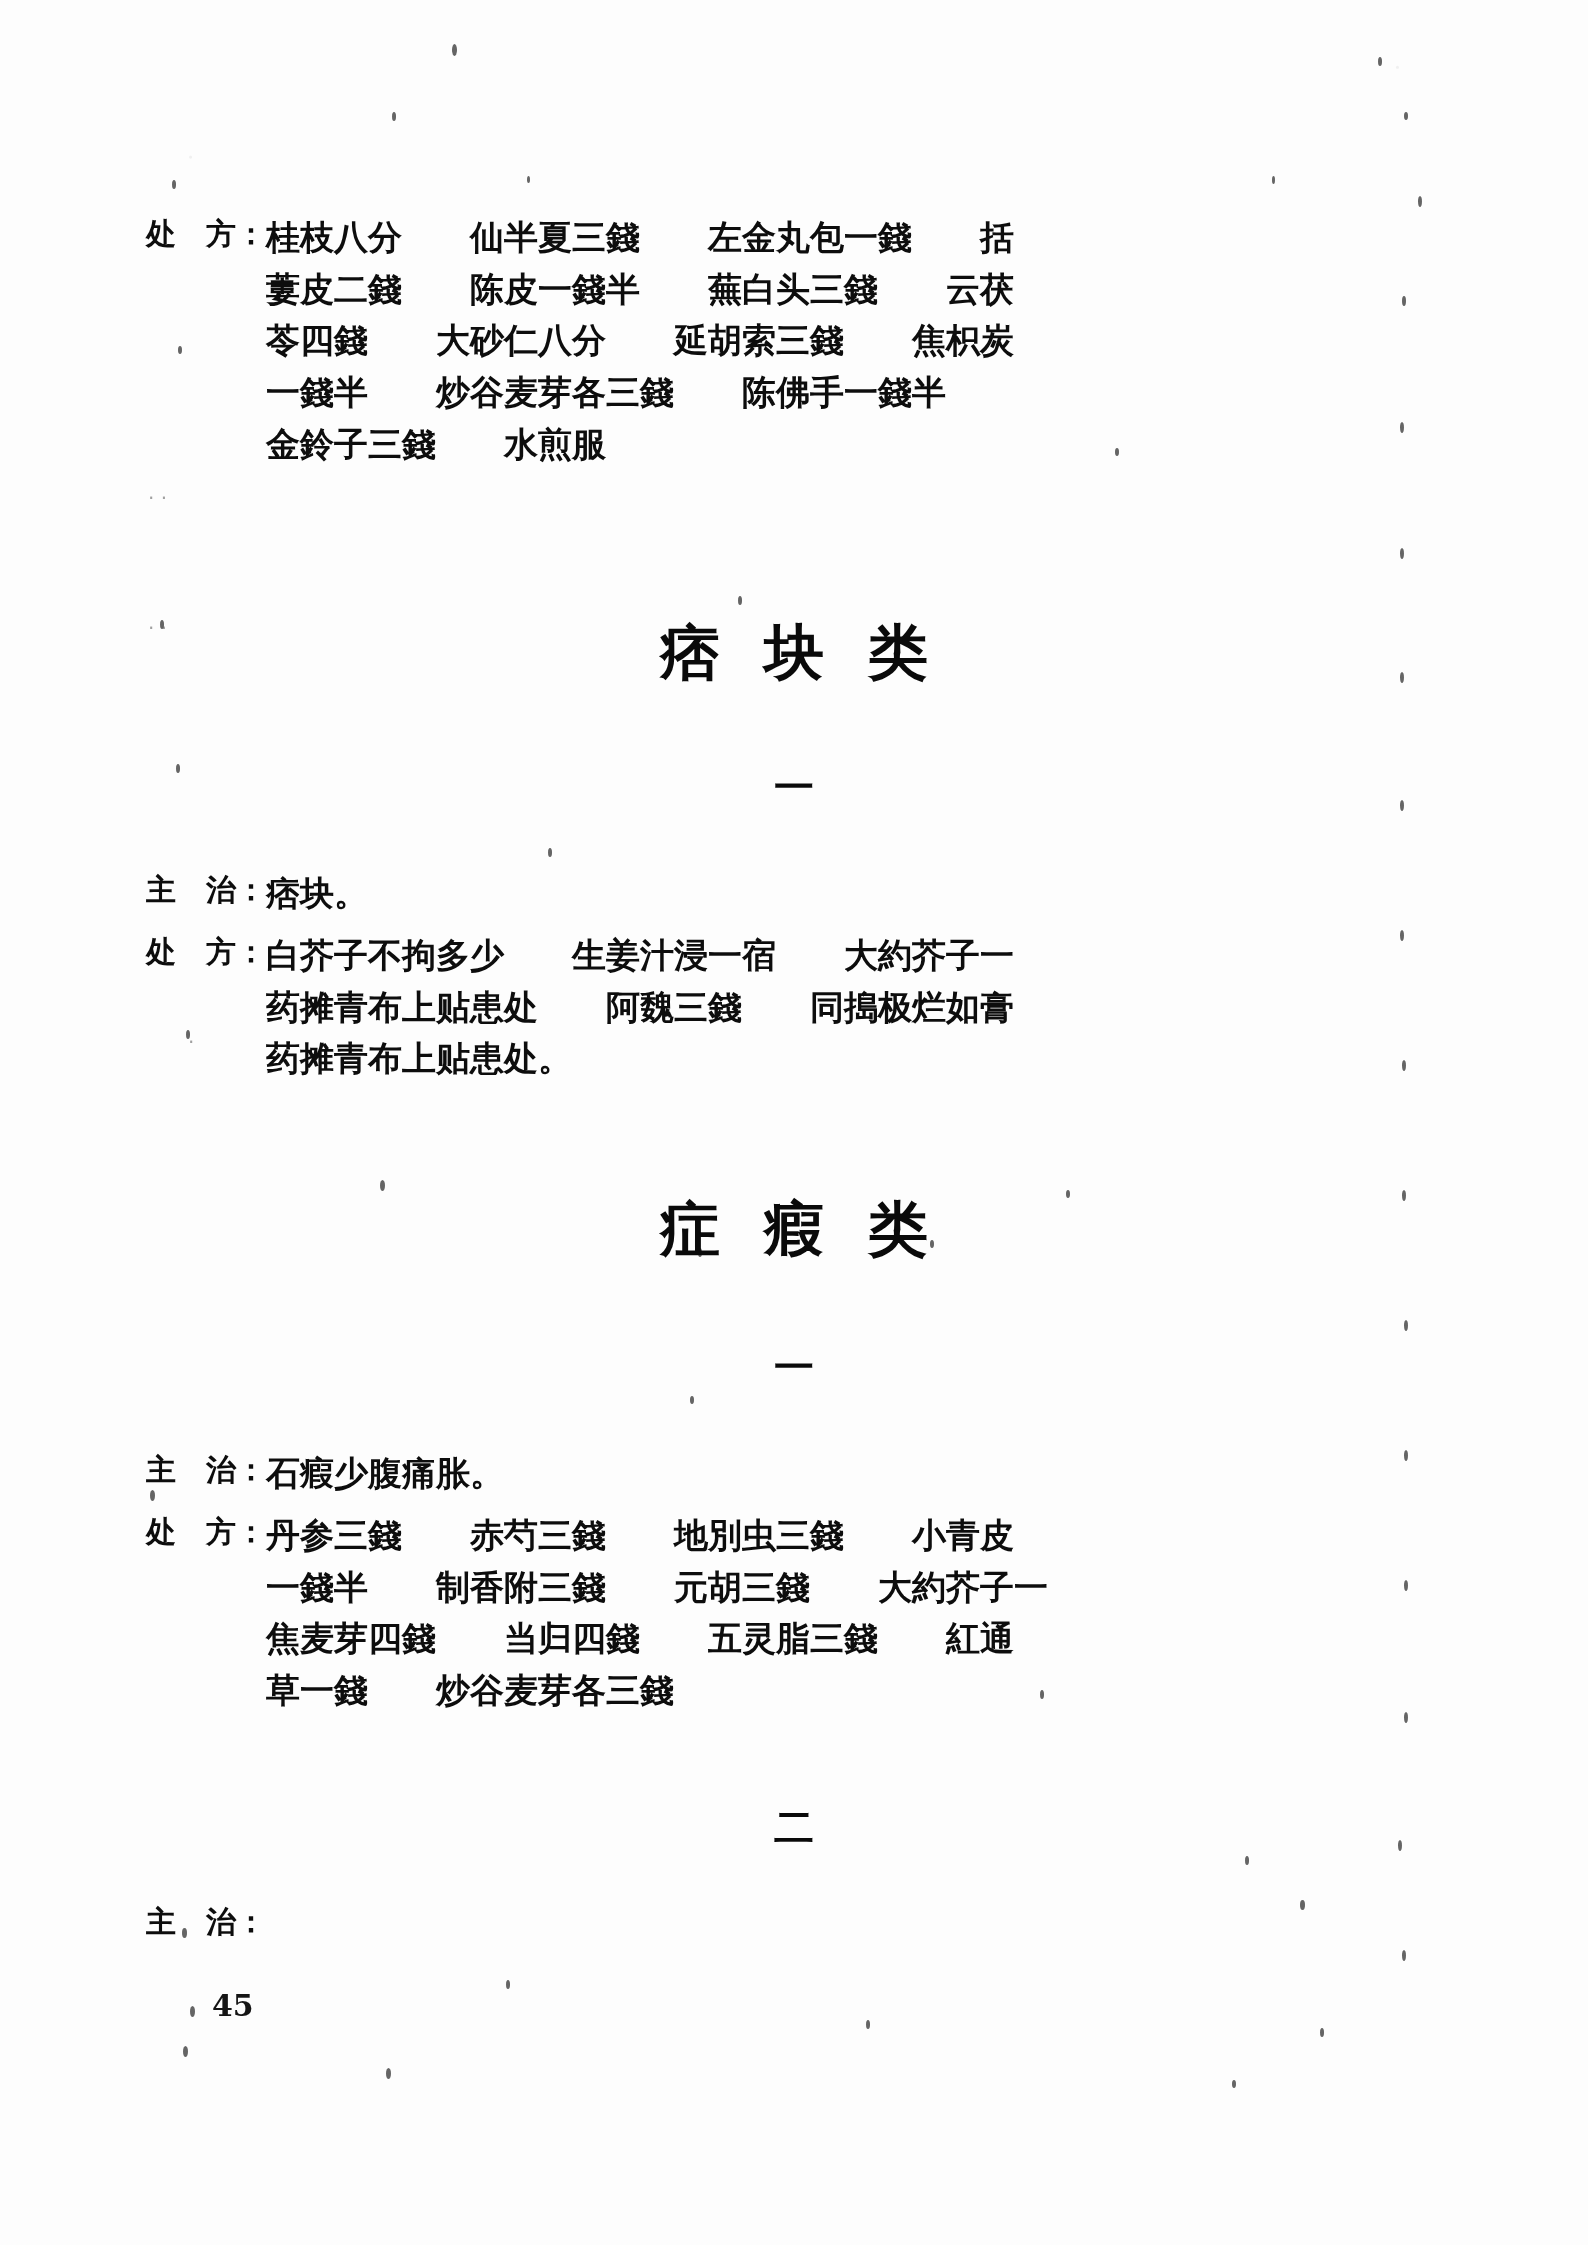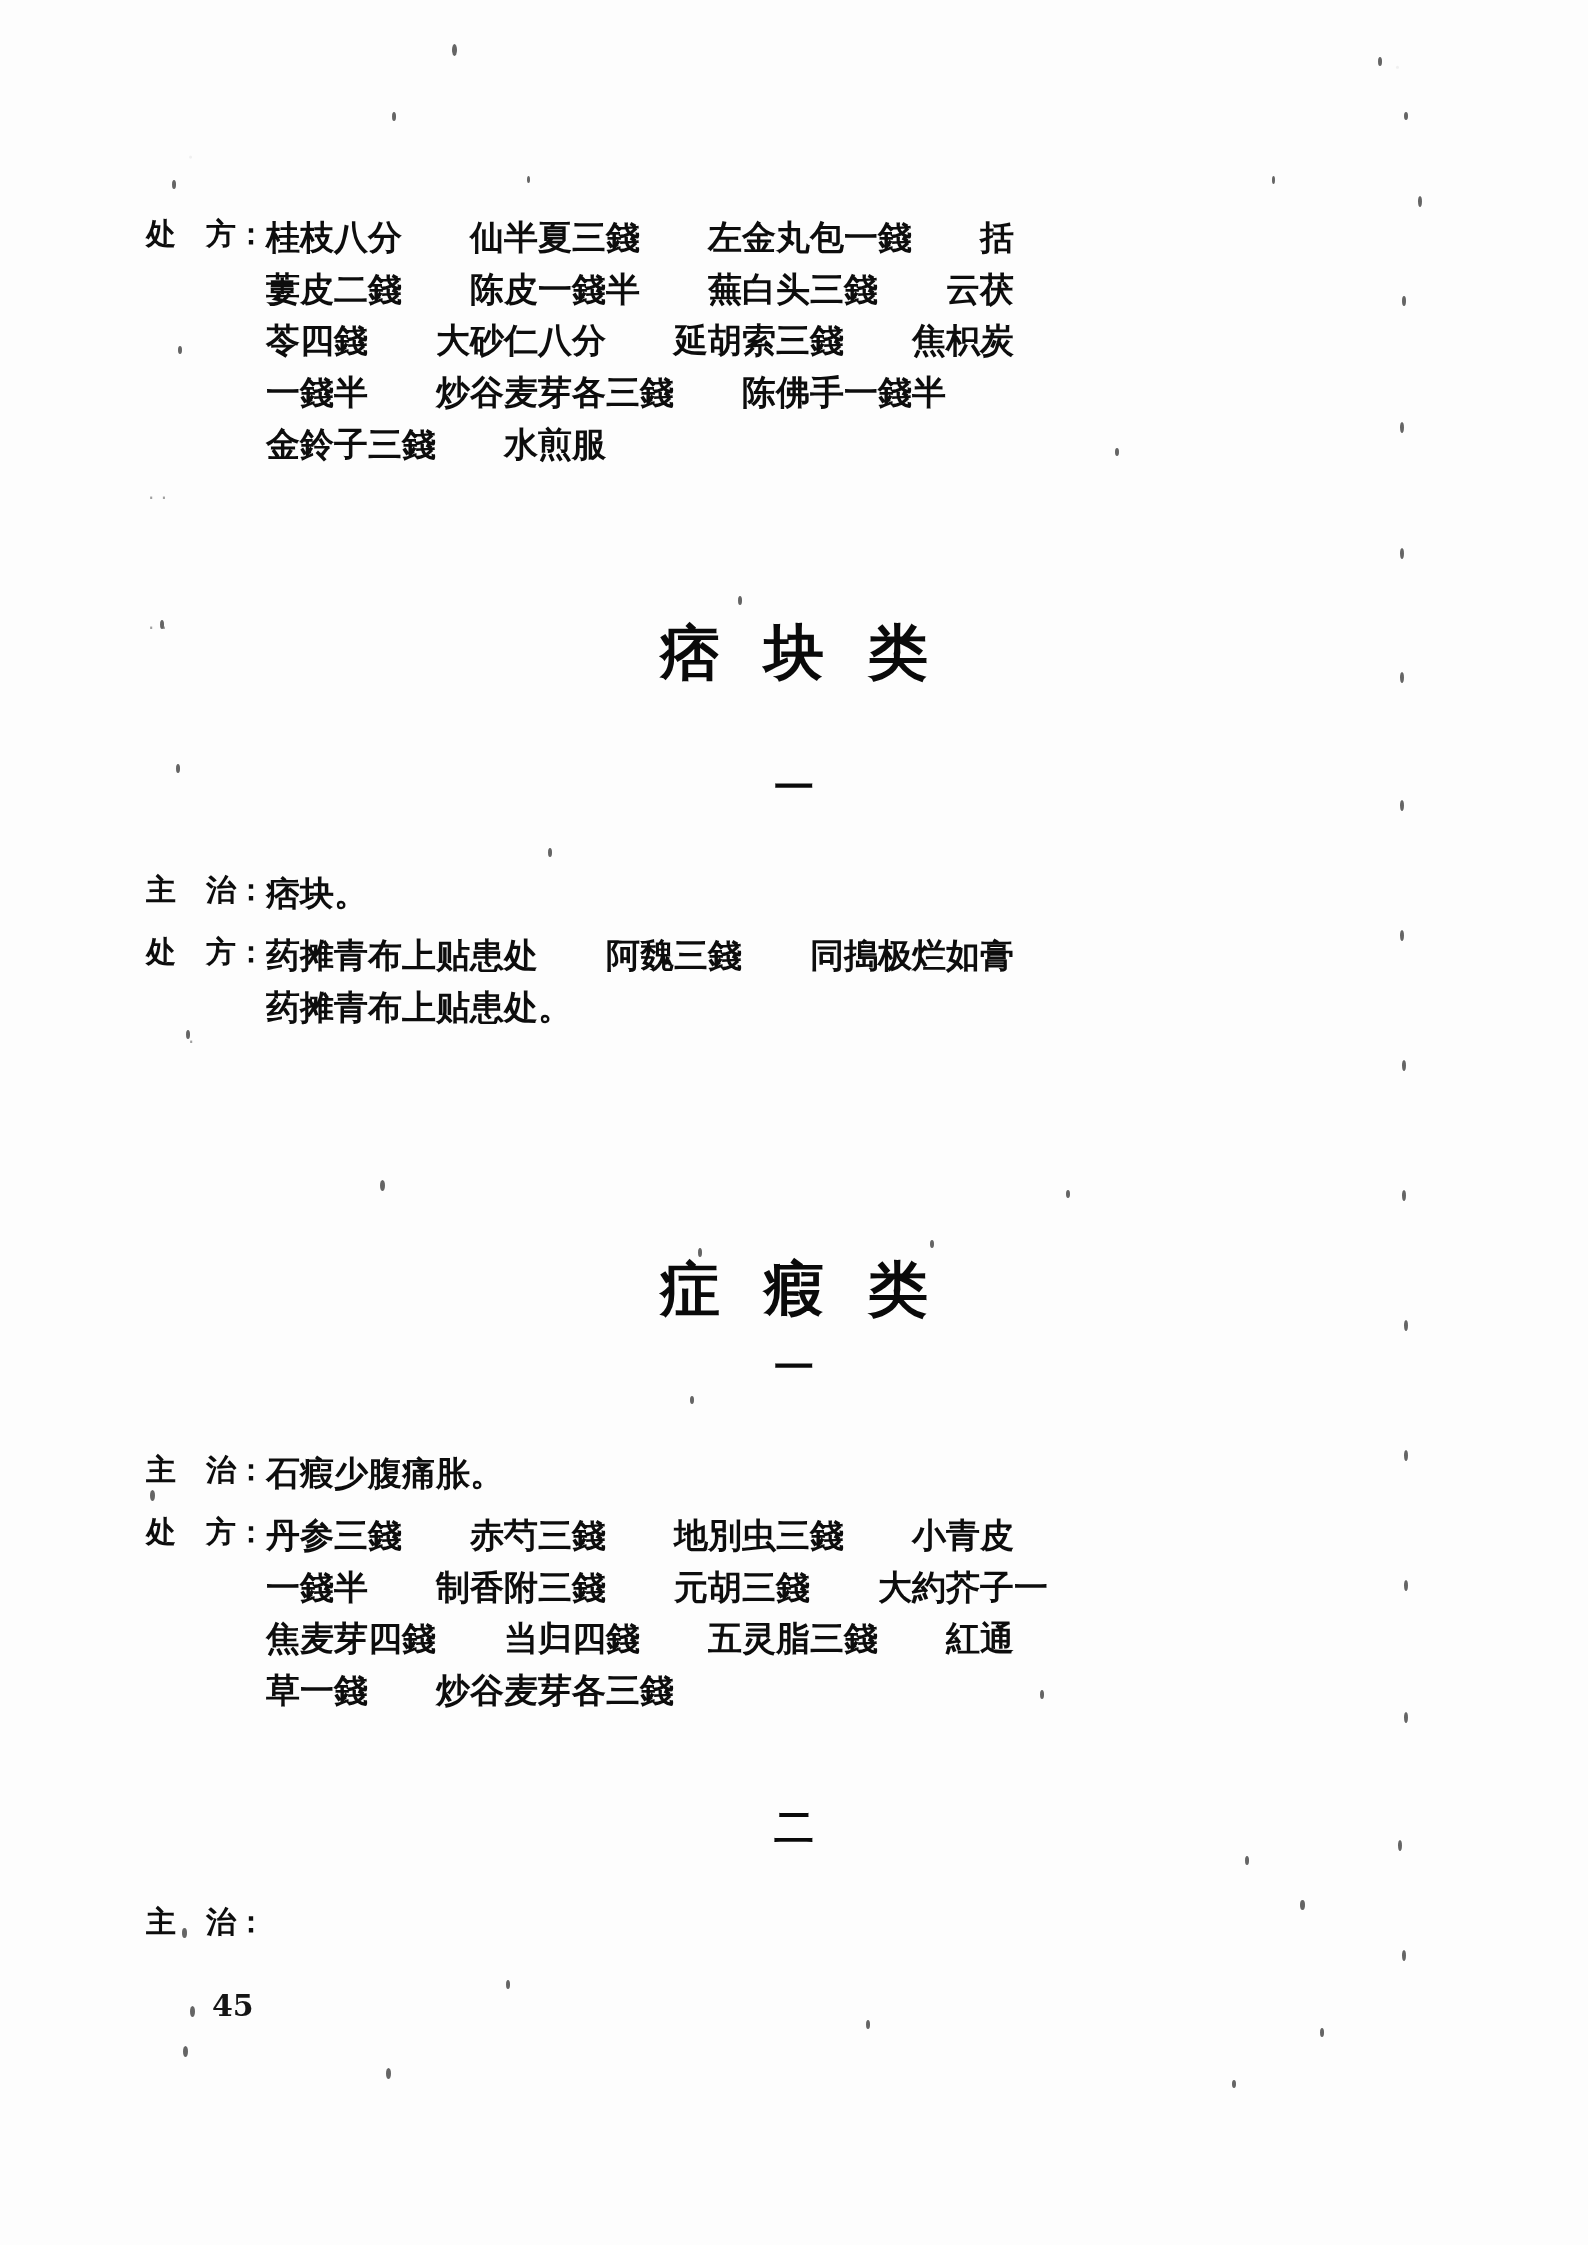--- a/index.html
+++ b/index.html
@@ -184,26 +184,27 @@
     <div class="entry" style="left:146px; top:868px;">
       <span class="label">主　治：</span>
       <span class="body-lines">
         <span class="ln">痞块。</span>
       </span>
     </div>
 
     <div class="entry" style="left:146px; top:930px;">
       <span class="label">处　方：</span>
       <span class="body-lines">
+        <span class="ln">白芥子不拘多少　　生姜汁浸一宿　　大約芥子一</span>
         <span class="ln">药摊青布上贴患处　　阿魏三錢　　同搗极烂如膏</span>
         <span class="ln">药摊青布上贴患处。</span>
       </span>
     </div>
 
-    <div class="section-title" style="top:1250px;">症瘕类</div>
+    <div class="section-title" style="top:1190px;">症瘕类</div>
 
     <div class="numeral" style="top:1340px;">一</div>
 
     <div class="entry" style="left:146px; top:1448px;">
       <span class="label">主　治：</span>
       <span class="body-lines">
         <span class="ln">石瘕少腹痛胀。</span>
       </span>
     </div>
 

